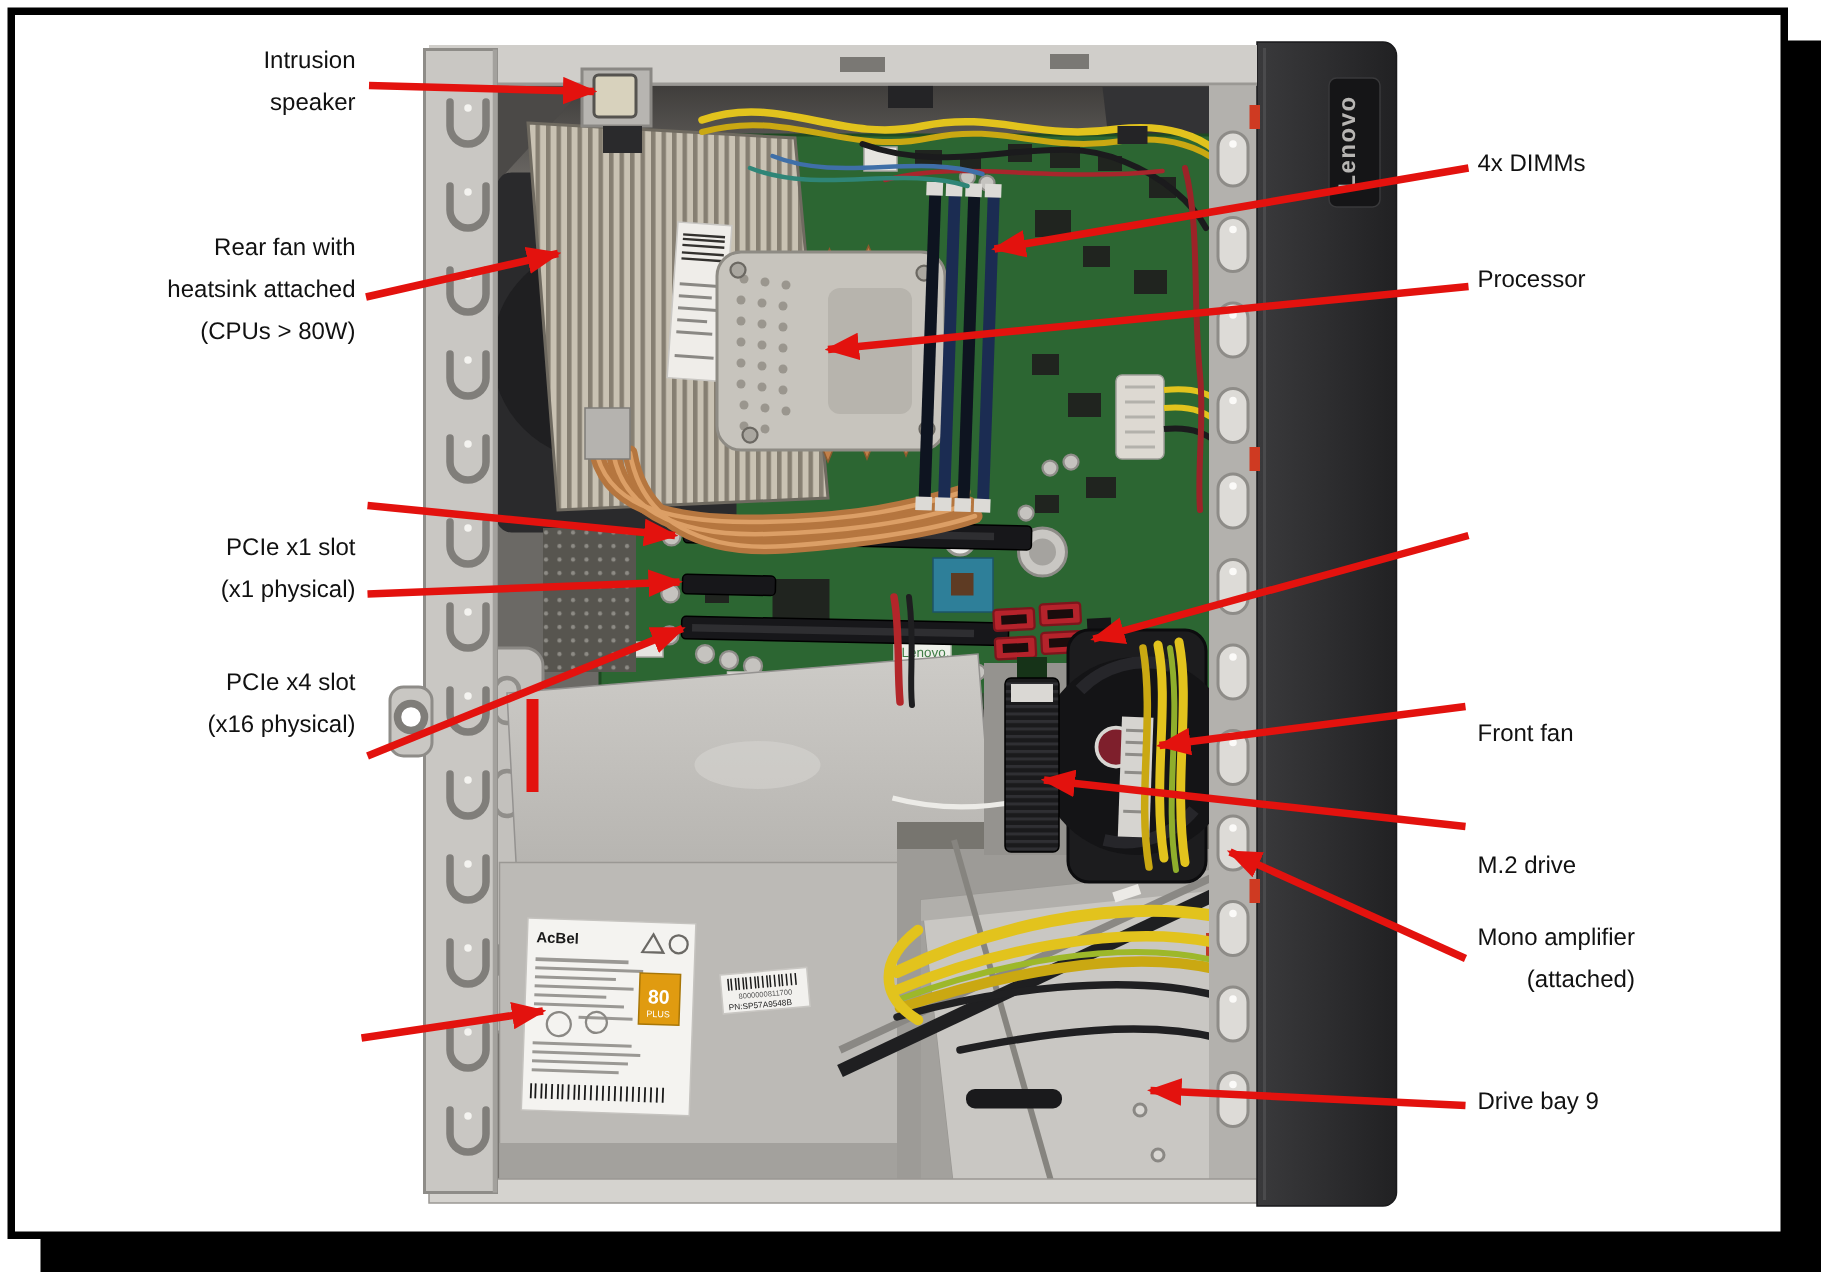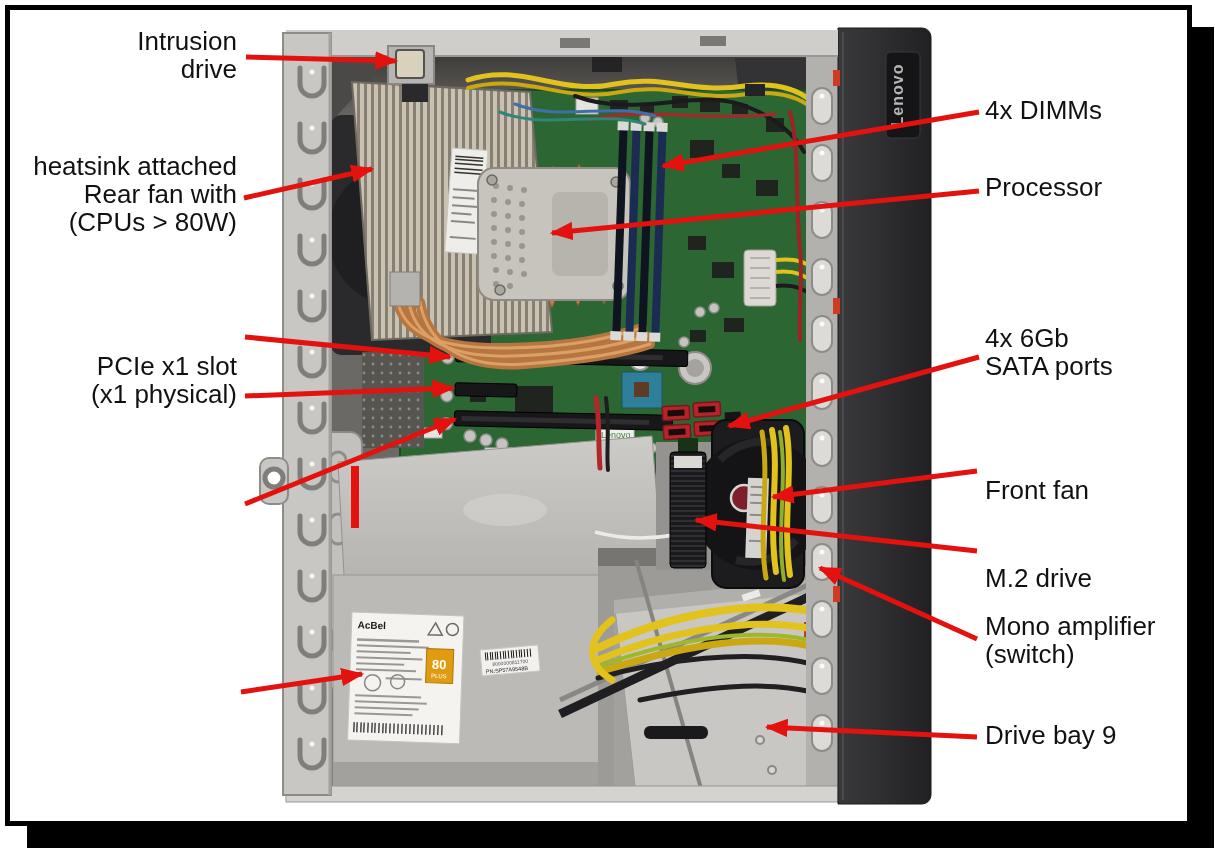--- a/index.html
+++ b/index.html
@@ -2,24 +2,24 @@
 <html style="--arrow-color: #e3120e; --label-color: #111111; --frame-color: #000000;"><head>
 <meta charset="utf-8">
 <style>
   html,body{margin:0;padding:0;background:#ffffff;}
   .canvas{position:relative;width:1215px;height:853px;background:#ffffff;overflow:hidden;
           font-family:"Liberation Sans",sans-serif;}
   .scene{position:absolute;left:0;top:0;}
   .frame{position:absolute;left:5px;top:5px;width:1177px;height:811px;
          border:5px solid var(--frame-color,#000);box-shadow:22px 22px 0 0 var(--frame-color,#000);
          pointer-events:none;z-index:30;}
-  .lbl{position:absolute;z-index:40;font-size:26px;line-height:28px;color:var(--label-color,#111);
+  .lbl{position:absolute;z-index:40;font-size:16px;line-height:28px;color:var(--label-color,#111);
        white-space:nowrap;}
   .lbl.left{right:978px;text-align:right;}
-  .lbl.right{left:985px;text-align:left;}
+  .lbl.right{left:985px;text-align:right;}
   .arrow{stroke:var(--arrow-color,#e3120e);stroke-width:5;marker-end:url(#ah);}
   .redbar{fill:var(--arrow-color,#e3120e);}
 </style>
 </head>
 <body>
 
 <div class="canvas">
 
   <svg class="scene" width="1215" height="853" viewBox="0 0 1215 853">
     <defs>
@@ -511,50 +511,50 @@
       <line class="arrow" x1="979" y1="357" x2="729" y2="426"></line>
       <line class="arrow" x1="977" y1="471" x2="773" y2="497"></line>
       <line class="arrow" x1="977" y1="551" x2="696" y2="520"></line>
       <line class="arrow" x1="977" y1="639" x2="820" y2="568"></line>
       <line class="arrow" x1="977" y1="737" x2="767" y2="727"></line>
     </g>
   </svg>
 
   <div class="lbl left" style="top:27px">
     <div>Intrusion</div>
-    <div>drive</div>
+    <div>speaker</div>
   </div>
   <div class="lbl left" style="top:152px">
+    <div>Rear fan with</div>
     <div>heatsink attached</div>
-    <div>Rear fan with</div>
     <div>(CPUs &gt; 80W)</div>
   </div>
   <div class="lbl left" style="top:352px">
     <div>PCIe x1 slot</div>
     <div>(x1 physical)</div>
   </div>
+  <div class="lbl left" style="top:442px">
+    <div>PCIe x4 slot</div>
+    <div>(x16 physical)</div>
+  </div>
 
   <div class="lbl right" style="top:96px">
     <div>4x DIMMs</div>
   </div>
   <div class="lbl right" style="top:173px">
     <div>Processor</div>
   </div>
-  <div class="lbl right" style="top:324px">
-    <div>4x 6Gb</div>
-    <div>SATA ports</div>
-  </div>
   <div class="lbl right" style="top:476px">
     <div>Front fan</div>
   </div>
   <div class="lbl right" style="top:564px">
     <div>M.2 drive</div>
   </div>
   <div class="lbl right" style="top:612px">
     <div>Mono amplifier</div>
-    <div>(switch)</div>
+    <div>(attached)</div>
   </div>
   <div class="lbl right" style="top:721px">
     <div>Drive bay 9</div>
   </div>
 
   <div class="frame"></div>
 </div>
 
 </body></html>

